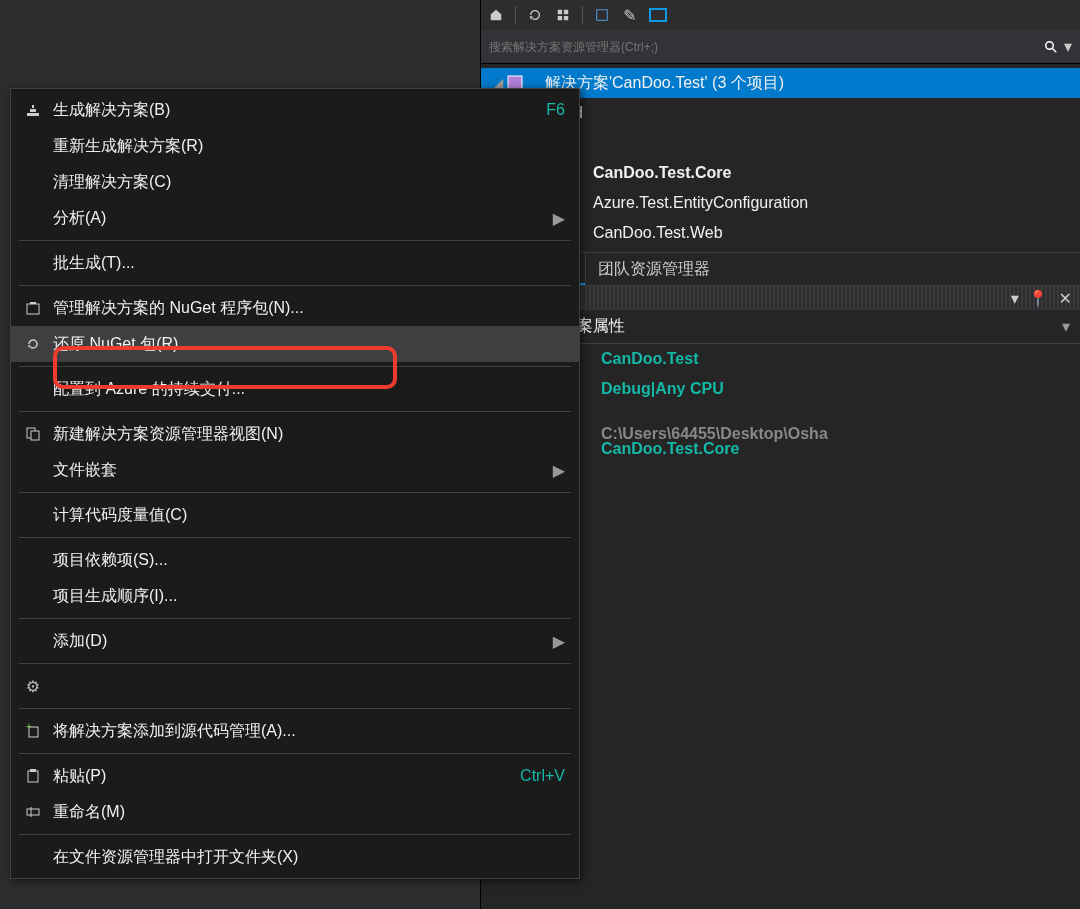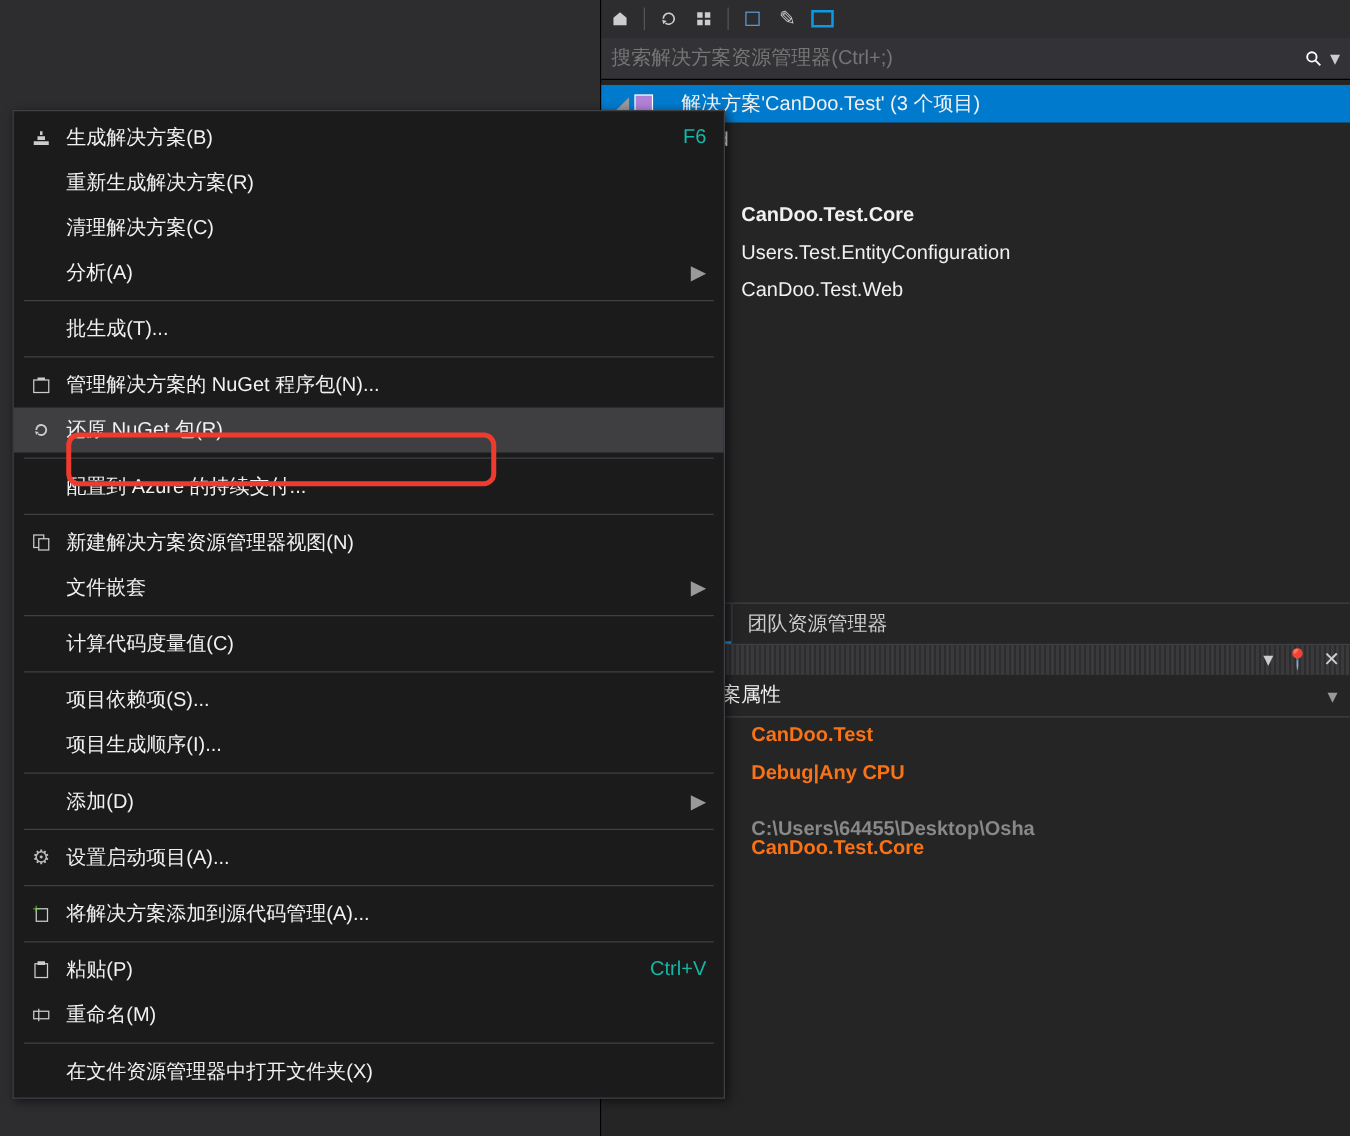--- a/index.html
+++ b/index.html
@@ -35,21 +35,21 @@
 
   .search-row {
     height: 34px;
     background: #333337;
     display: flex; align-items: center;
     padding: 0 8px;
     border-bottom: 1px solid #000;
   }
   .search-input {
     flex: 1; background: transparent; border: none;
-    color: #999; font-size: 16px; outline: none;
+    color: #999; font-size: 12px; outline: none;
   }
   .search-icon { width: 22px; height: 22px; display:flex; align-items:center; justify-content:center; color:#fff; cursor:pointer; }
 
   .tree { flex: 0 0 auto; padding: 4px 0; }
   .tree-row {
     display: flex; align-items: center;
     height: 30px; padding-left: 10px;
     color: #f1f1f1; white-space: nowrap;
     cursor: pointer;
   }
@@ -58,21 +58,20 @@
   .tree-row .node-icon { width: 20px; display:flex; align-items:center; justify-content:center; }
   .tree-row .label { margin-left: 20px; }
   .indent1 { padding-left: 34px; }
   .indent2 { padding-left: 58px; }
   .bold { font-weight: 700; }
 
   .tab-bar {
     height: 34px; display:flex; 
     border-top: 1px solid #3f3f46;
     border-bottom: 1px solid #3f3f46;
-    margin-top: 230px;
   }
   .tab { padding: 0 12px; height:100%; display:flex; align-items:center; color:#ccc; cursor:pointer; }
   .tab.active { color:#0e99e5; border-bottom:2px solid #0e99e5; }
   .tab + .tab { border-left:1px solid #3f3f46; }
 
   .props-panel {
     flex: 1; display:flex; flex-direction:column;
     background:#252526; overflow:hidden;
   }
   .props-header {
@@ -87,21 +86,21 @@
     padding:0 10px; background:#252526; color:#f1f1f1;
     border-bottom:1px solid #3f3f46;
   }
   .props-title .caret { margin-left:auto; color:#999; }
   .props-body { flex:1; }
   .prop-row {
     display:flex; height:30px; align-items:center;
     padding:0 10px; gap:10px;
   }
   .prop-row .k { width:100px; color:#ccc; }
-  .prop-row .v { flex:1; color:#f97316; white-space:nowrap; overflow:hidden; text-overflow:ellipsis; }
+  .prop-row .v { flex:1; color:#14b8a6; white-space:nowrap; overflow:hidden; text-overflow:ellipsis; }
   .prop-row .v.dim { color:#888;margin-top:30px; }
 
   
   .context-menu {
     position:absolute; left:10px; top:88px;
     width:570px; background:#1b1b1c;
     border:1px solid #3f3f46;
     box-shadow:2px 2px 8px rgba(0,0,0,.6);
     padding:3px 0;
   }
@@ -196,21 +195,21 @@
       <span class="label bold">CanDoo.Test.Core</span>
     </div>
     <div class="tree-row indent2">
       <span class="twisty">▷</span>
       <span class="node-icon">
           <svg width="14" height="14">
             <rect width="14" height="14" fill="#6ac36a"></rect>
             <text x="3" y="11" font-size="10" fill="#fff">#</text>
           </svg>
         </span>
-      <span class="label">Users.Test.EntityConfiguration</span>
+      <span class="label">Azure.Test.EntityConfiguration</span>
     </div>
     <div class="tree-row indent2">
       <span class="twisty">▷</span>
       <span class="node-icon">
           <svg width="14" height="14">
             <circle cx="7" cy="7" r="6" fill="none" stroke="#5fa7e8" stroke-width="1.5"></circle>
           </svg>
         </span>
       <span class="label">CanDoo.Test.Web</span>
     </div>
@@ -336,21 +335,20 @@
   </div>
   <div class="cm-sep"></div>
   <div class="cm-item">
     <span class="cm-icon"></span>
     <span class="cm-label">添加(D)</span>
     <span class="sub-indicator">▶</span>
   </div>
   <div class="cm-sep"></div>
   <div class="cm-item">
     <span class="cm-icon">⚙</span>
-    <span class="cm-label">设置启动项目(A)...</span>
   </div>
   <div class="cm-sep"></div>
   <div class="cm-item">
     <span class="cm-icon">
         <svg width="16" height="16">
           <rect x="4" y="4" width="9" height="10" fill="none" stroke="#ccc"></rect>
           <text x="1" y="7" font-size="10" fill="#7ac943">+</text>
         </svg>
       </span>
     <span class="cm-label">将解决方案添加到源代码管理(A)...</span>

